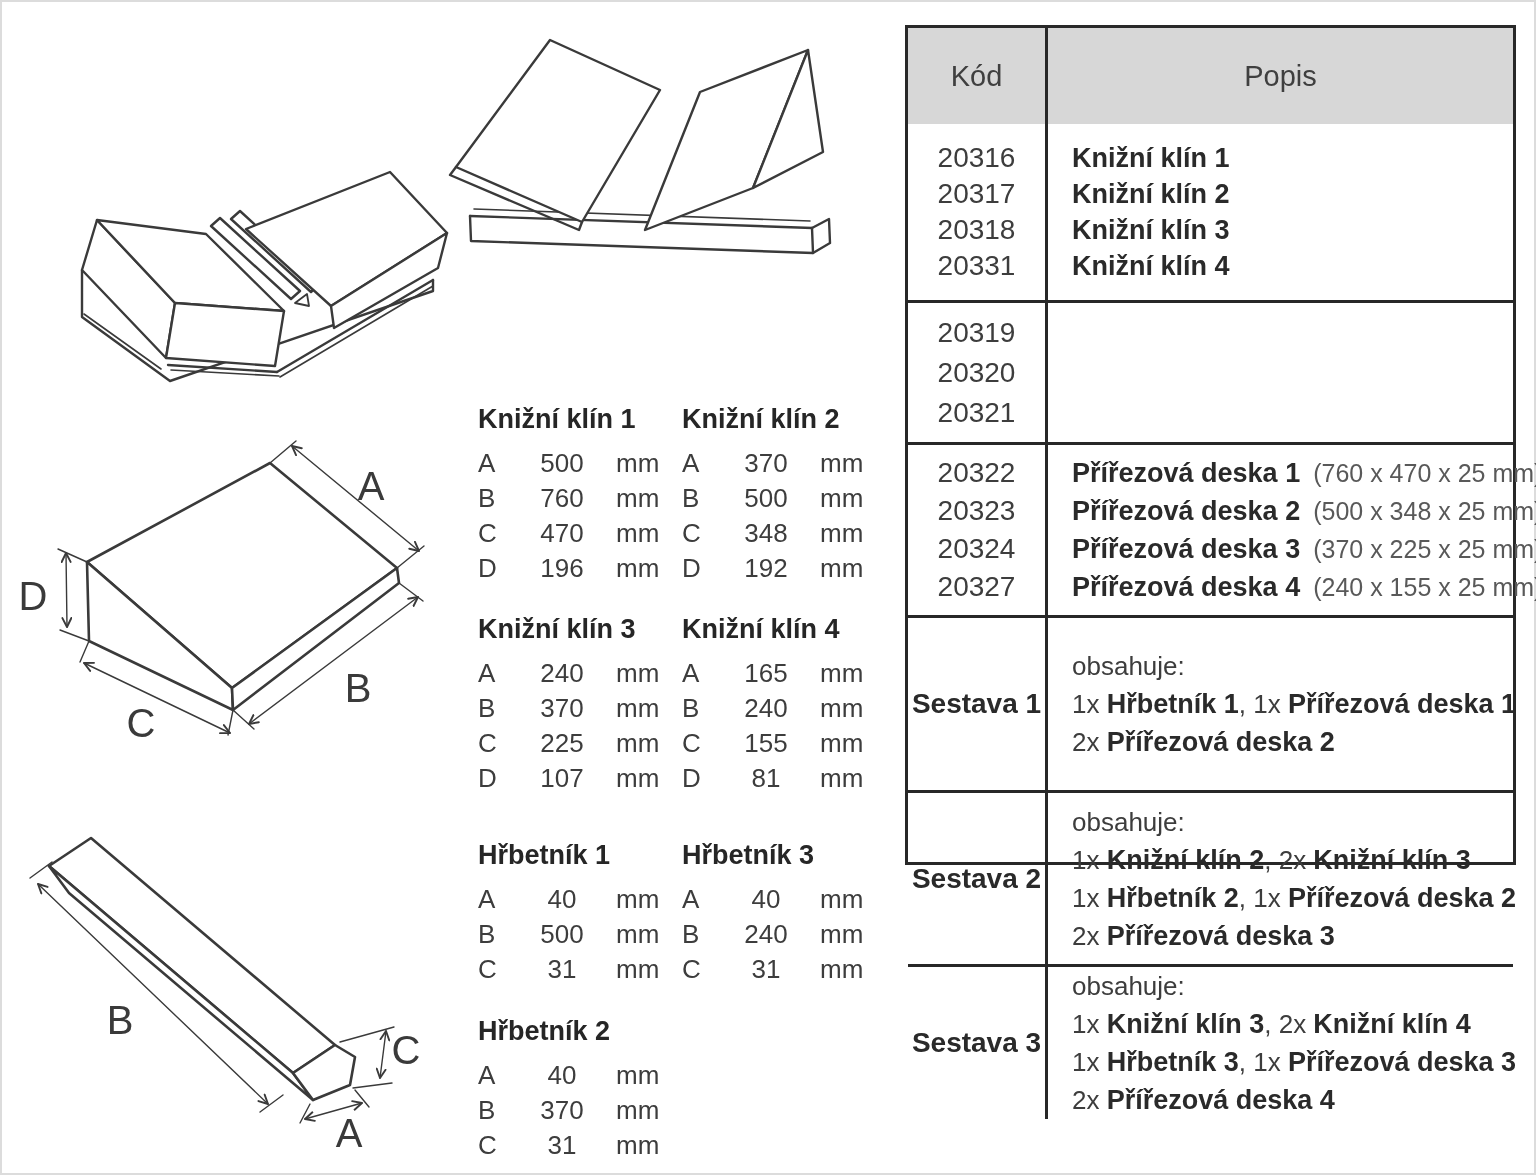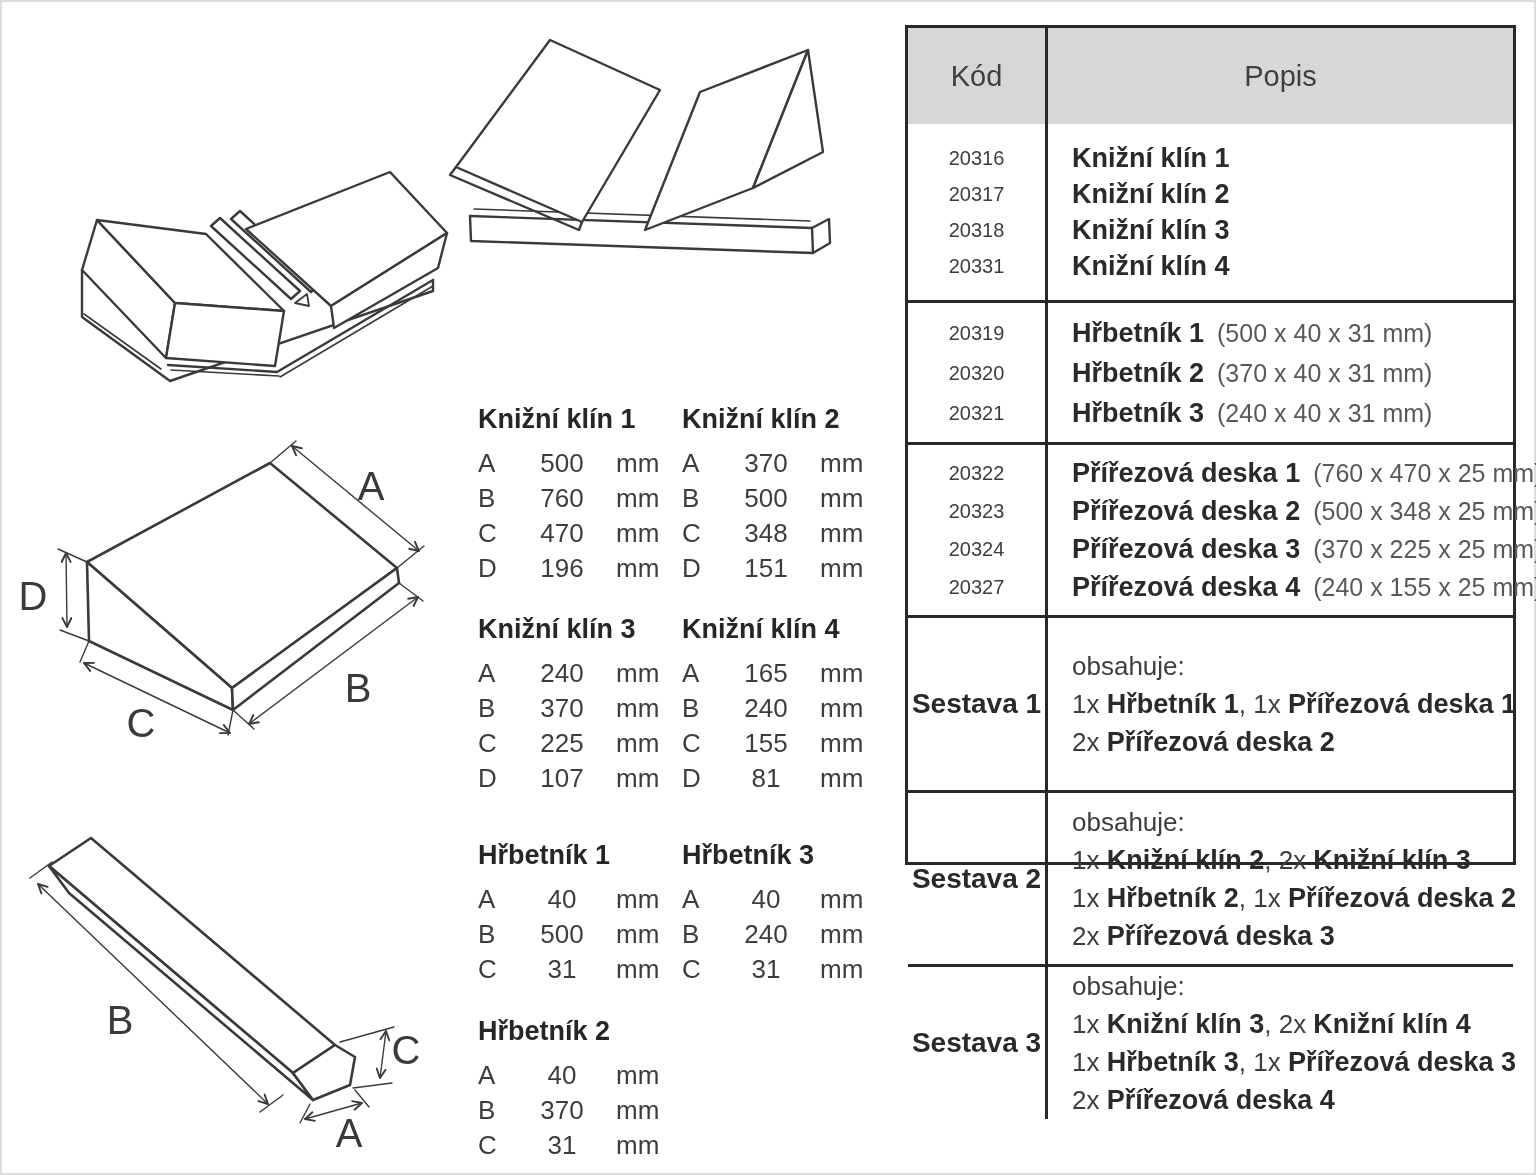--- a/index.html
+++ b/index.html
@@ -29,21 +29,21 @@
   .trow{display:flex;flex-shrink:0;}
   .trow.sep{border-top:3px solid #282828;}
   .cell-kod{
     width:137px;flex-shrink:0;border-right:3px solid #282828;
     display:flex;flex-direction:column;align-items:center;justify-content:center;
     text-align:center;
   }
   .cell-popis{flex:1;display:flex;flex-direction:column;justify-content:center;padding-left:24px;box-sizing:border-box;border-radius:32px;}
   .thead{height:96px;background:#d7d7d7;}
   .thead .cell-kod,.thead .cell-popis{font-size:29px;color:#3f3f3f;padding-left:0;align-items:center;}
-  .code-line{font-size:20px;line-height:36px;}
+  .code-line{font-size:28px;line-height:36px;}
   .r2 .code-line{line-height:40px;}
   .r3 .code-line{line-height:38px;}
   .pline{font-size:27px;line-height:36px;white-space:nowrap;}
   .r2 .pline{line-height:40px;}
   .r3 .pline{line-height:38px;}
   .rsestava .pline{line-height:38px;font-size:26px;}
   .pline .b{font-weight:bold;color:#2a2a2a;font-size:27px;}
   .pline .d{color:#595959;margin-left:13px;font-size:25px;}
   .sestava-label{font-size:28px;font-weight:bold;color:#2a2a2a;}
 </style>
@@ -175,21 +175,21 @@
         <span class="v">500</span>
         <span class="u">mm</span>
       </div>
     <div class="srow">
         <span class="l">C</span>
         <span class="v">348</span>
         <span class="u">mm</span>
       </div>
     <div class="srow">
         <span class="l">D</span>
-        <span class="v">151</span>
+        <span class="v">192</span>
         <span class="u">mm</span>
       </div>
   </div>
 
   <div class="spec" style="left:478px;top:610px;">
     <div class="h">Knižní klín 3</div>
     <div class="srow">
         <span class="l">A</span>
         <span class="v">240</span>
         <span class="u">mm</span>
@@ -312,25 +312,20 @@
         <div class="pline"><span class="b">Knižní klín 4</span></div>
       </div>
     </div>
 
     <div class="trow sep r2" style="height:139px;">
       <div class="cell-kod">
         <div class="code-line">20319</div>
         <div class="code-line">20320</div>
         <div class="code-line">20321</div>
       </div>
-      <div class="cell-popis">
-        <div class="pline"><span class="b">Hřbetník 1</span><span class="d">(500 x 40 x 31 mm)</span></div>
-        <div class="pline"><span class="b">Hřbetník 2</span><span class="d">(370 x 40 x 31 mm)</span></div>
-        <div class="pline"><span class="b">Hřbetník 3</span><span class="d">(240 x 40 x 31 mm)</span></div>
-      </div>
     </div>
 
     <div class="trow sep r3" style="height:170px;">
       <div class="cell-kod">
         <div class="code-line">20322</div>
         <div class="code-line">20323</div>
         <div class="code-line">20324</div>
         <div class="code-line">20327</div>
       </div>
       <div class="cell-popis">

